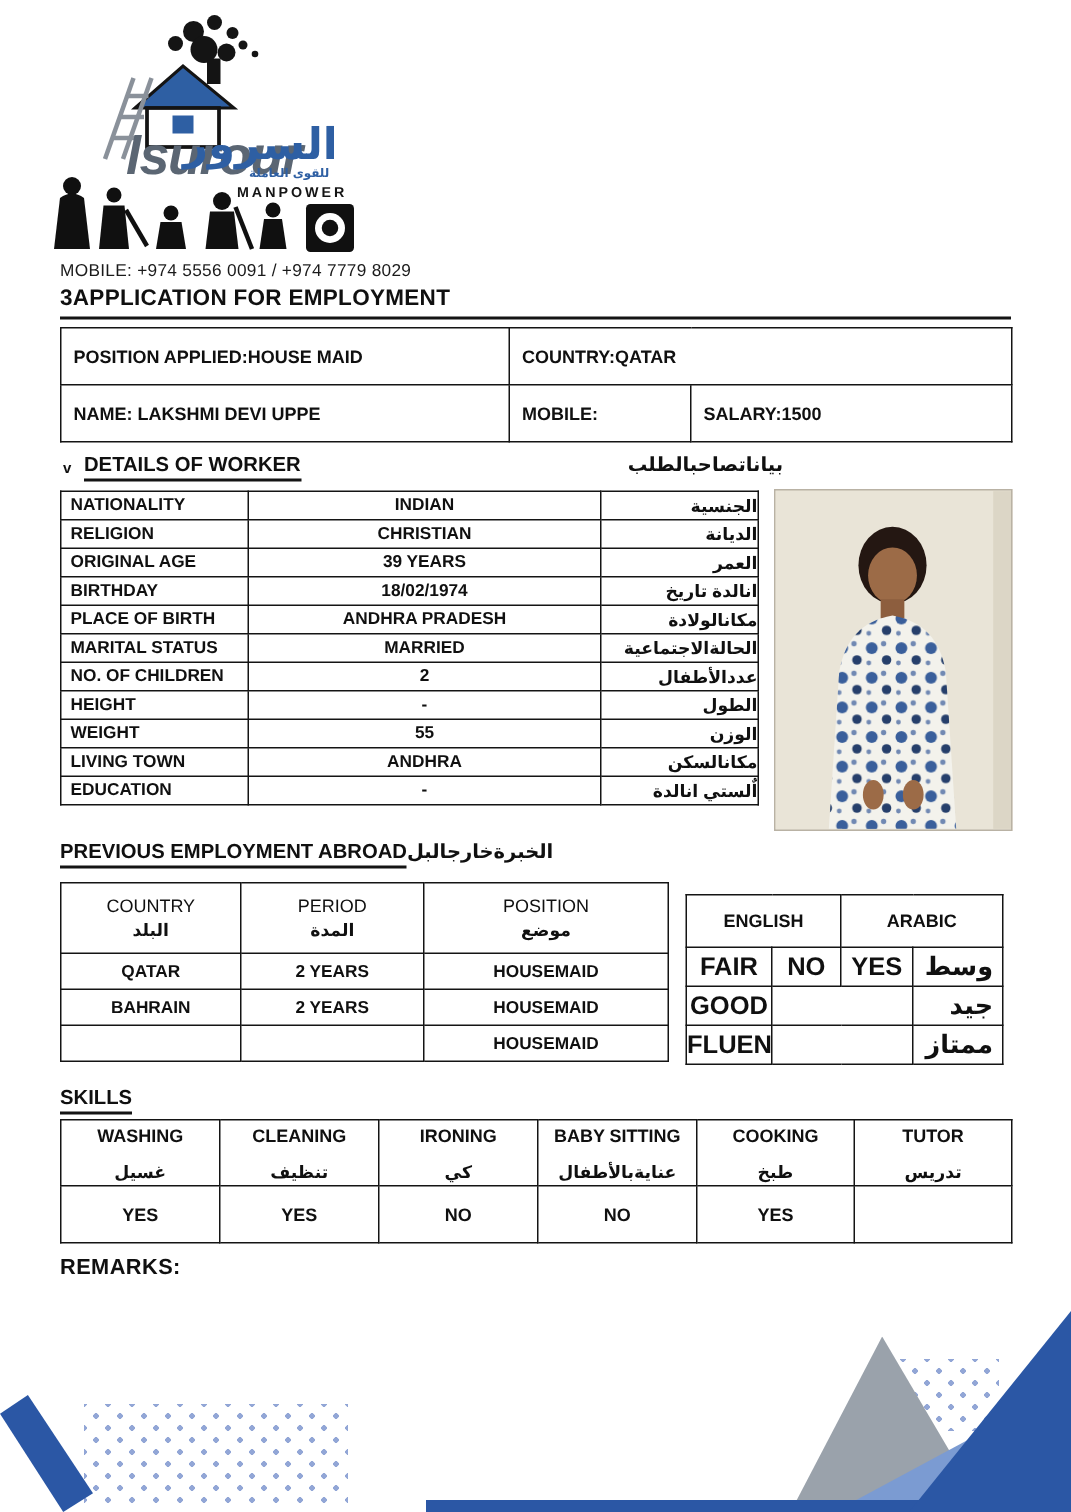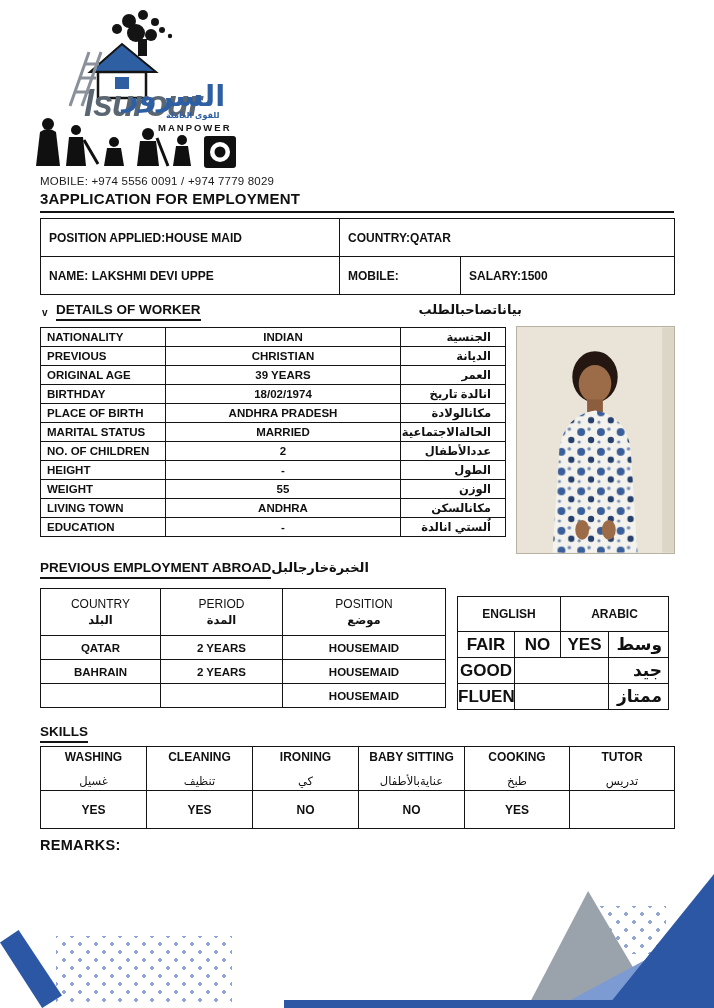--- a/index.html
+++ b/index.html
@@ -23,21 +23,21 @@
   .details-header{position:absolute;left:40px;top:302px;width:482px;height:22px}
   .marker{position:absolute;left:2px;top:5px;font-size:10px;font-weight:bold}
   .details-title-en{position:absolute;left:16px;top:0;font-size:13.5px;font-weight:bold;
                     border-bottom:2px solid #141414;padding-bottom:2px}
   .details-title-ar{position:absolute;right:0;top:0;font-size:13px;font-weight:bold;direction:rtl}
 
   .details-table{position:absolute;left:40px;top:327px;width:465px}
   .details-table td{height:19px;font-size:11.5px;font-weight:bold;vertical-align:middle}
   .details-table .dl{padding-left:6px}
   .details-table .dv{text-align:center}
-  .details-table .da{text-align:right;padding-right:14px;direction:rtl}
+  .details-table .da{text-align:right;padding-right:0;direction:rtl}
 
   .photo{position:absolute;left:516px;top:326px;width:159px;height:228px;border:1px solid #b9b2a4;background:#e9e4d7}
   .photo svg{display:block;width:100%;height:100%}
 
   .prev-header{position:absolute;left:40px;top:560px;display:flex;align-items:baseline;}
   .prev-title-en{font-size:13.5px;font-weight:bold;border-bottom:2px solid #141414;padding-bottom:2px}
   .prev-title-ar{font-size:13px;font-weight:bold;direction:rtl}
 
   .emp-table{position:absolute;left:40px;top:588px;width:405px}
   .emp-table th{height:47px;vertical-align:middle;text-align:center}
@@ -48,21 +48,21 @@
   .lang-table{position:absolute;left:457px;top:596px;width:211px}
   .lang-table th{height:35px;font-size:12px;font-weight:bold;text-align:center;vertical-align:middle}
   .lang-table td{height:26px;font-size:17px;font-weight:bold;text-align:center;vertical-align:middle}
   .lang-table td.la{text-align:right;padding-right:6px;direction:rtl}
 
   .skills-title{position:absolute;left:40px;top:724px;font-size:13.5px;font-weight:bold;
                 border-bottom:2px solid #141414;padding-bottom:2px}
   .skills-table{position:absolute;left:40px;top:746px;width:634px}
   .skills-table th{height:44px;vertical-align:middle;text-align:center}
   .sk-en{font-size:12px;font-weight:bold}
-  .sk-ar{font-size:11.5px;font-weight:normal;direction:rtl;margin-top:10px}
+  .sk-ar{font-size:11.5px;font-weight:bold;direction:rtl;margin-top:10px}
   .skills-table td{height:38px;font-size:12px;font-weight:bold;text-align:center;vertical-align:middle}
 
   .remarks{position:absolute;left:40px;top:837px;font-size:14.5px;font-weight:bold;letter-spacing:.3px}
 
   .dots{position:absolute;z-index:1;
         background-image:radial-gradient(circle,#92a6d6 1.7px,transparent 2px),
                          radial-gradient(circle,#92a6d6 1.7px,transparent 2px);
         background-size:16px 16px;background-position:0 0,8px 8px}
   .dots-left{left:56px;top:936px;width:176px;height:66px}
   .dots-right{left:586px;top:906px;width:80px;height:48px}
@@ -164,21 +164,21 @@
         <col style="width:235px">
         <col style="width:105px">
       </colgroup>
     <tbody>
         <tr>
           <td class="dl">NATIONALITY</td>
           <td class="dv">INDIAN</td>
           <td class="da">الجنسية</td>
         </tr>
     <tr>
-          <td class="dl">PREVIOUS</td>
+          <td class="dl">RELIGION</td>
           <td class="dv">CHRISTIAN</td>
           <td class="da">الديانة</td>
         </tr>
     <tr>
           <td class="dl">ORIGINAL AGE</td>
           <td class="dv">39 YEARS</td>
           <td class="da">العمر</td>
         </tr>
     <tr>
           <td class="dl">BIRTHDAY</td>

